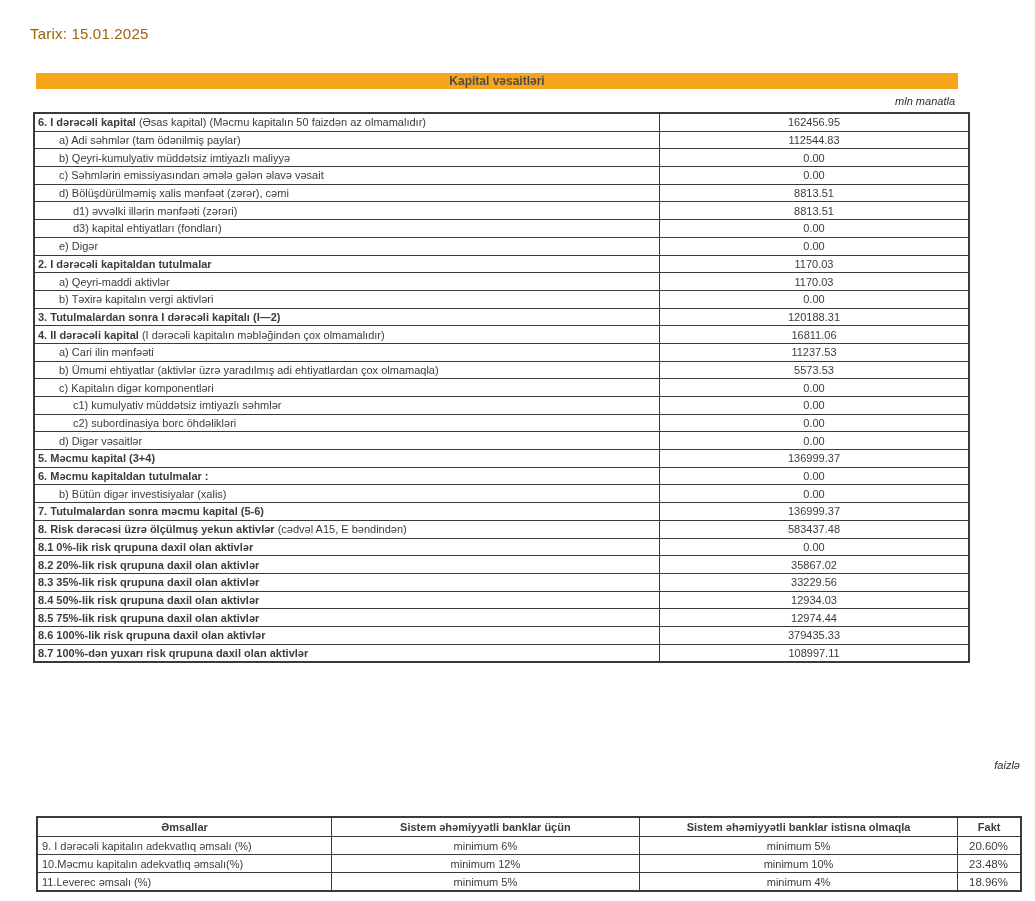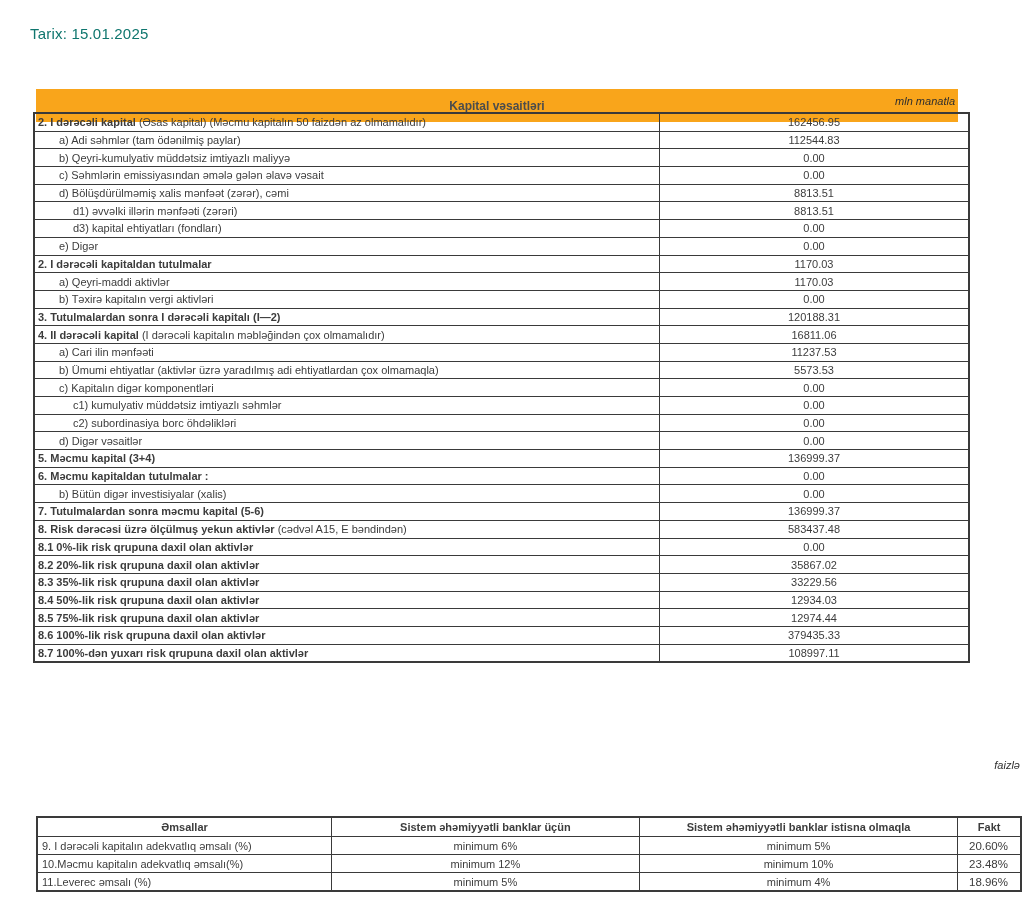--- a/index.html
+++ b/index.html
@@ -1,19 +1,19 @@
 <!DOCTYPE html>
 <html><head>
 <meta charset="utf-8">
 <style>
   html,body{margin:0;padding:0;background:#ffffff;}
   .page{position:relative;width:1035px;height:901px;background:#ffffff;
         font-family:"Liberation Sans","DejaVu Sans",sans-serif;color:#3d3d3d;overflow:hidden;}
-  .date{position:absolute;left:30px;top:25px;font-size:15px;color:#0f766e;letter-spacing:.2px;}
-  .title-bar{position:absolute;left:36px;top:89px;width:922px;height:33px;
+  .date{position:absolute;left:30px;top:25px;font-size:15px;color:#a16207;letter-spacing:.2px;}
+  .title-bar{position:absolute;left:36px;top:73px;width:922px;height:16px;
              display:flex;align-items:center;justify-content:center;}
   .title-bar span{font-size:12px;font-weight:bold;color:#4c4c4c;}
   .unit-note{position:absolute;font-style:italic;font-size:11px;color:#2e2e2e;text-align:right;}
   .note-top{left:33px;top:95px;width:922px;}
   .note-bottom{left:36px;top:759px;width:984px;}
   table{border-collapse:collapse;table-layout:fixed;}
   .t1{position:absolute;left:33px;top:112px;width:924px;border:2px solid #3a3a3a;}
   .t1 td{border:1px solid #3a3a3a;font-size:11px;color:#3c3c3c;height:16.7px;
          padding:0 3px;overflow:hidden;white-space:nowrap;}
   .t1 tr.tall td{height:44px;white-space:normal;line-height:15px;padding-top:2px;padding-bottom:2px;}
@@ -40,21 +40,21 @@
 
   <div class="title-bar" style="background: rgb(249, 165, 27);">
     <span>Kapital vəsaitləri</span>
   </div>
 
   <div class="unit-note note-top">mln manatla</div>
 
   <table class="t1">
     <tbody>
         <tr>
-          <td class="lbl ind0"><span class="b">2. I dərəcəli kapital</span><span> (Əsas kapital) (Məcmu kapitalın 50 faizdən  az olmamalıdır)</span></td>
+          <td class="lbl ind0"><span class="b">6. I dərəcəli kapital</span><span> (Əsas kapital) (Məcmu kapitalın 50 faizdən  az olmamalıdır)</span></td>
           <td class="val">162456.95</td>
         </tr>
         <tr>
           <td class="lbl ind1"><span>a) Adi səhmlər (tam ödənilmiş paylar)</span></td>
           <td class="val">112544.83</td>
         </tr>
         <tr>
           <td class="lbl ind1"><span>b) Qeyri-kumulyativ müddətsiz imtiyazlı maliyyə</span></td>
           <td class="val">0.00</td>
         </tr>

